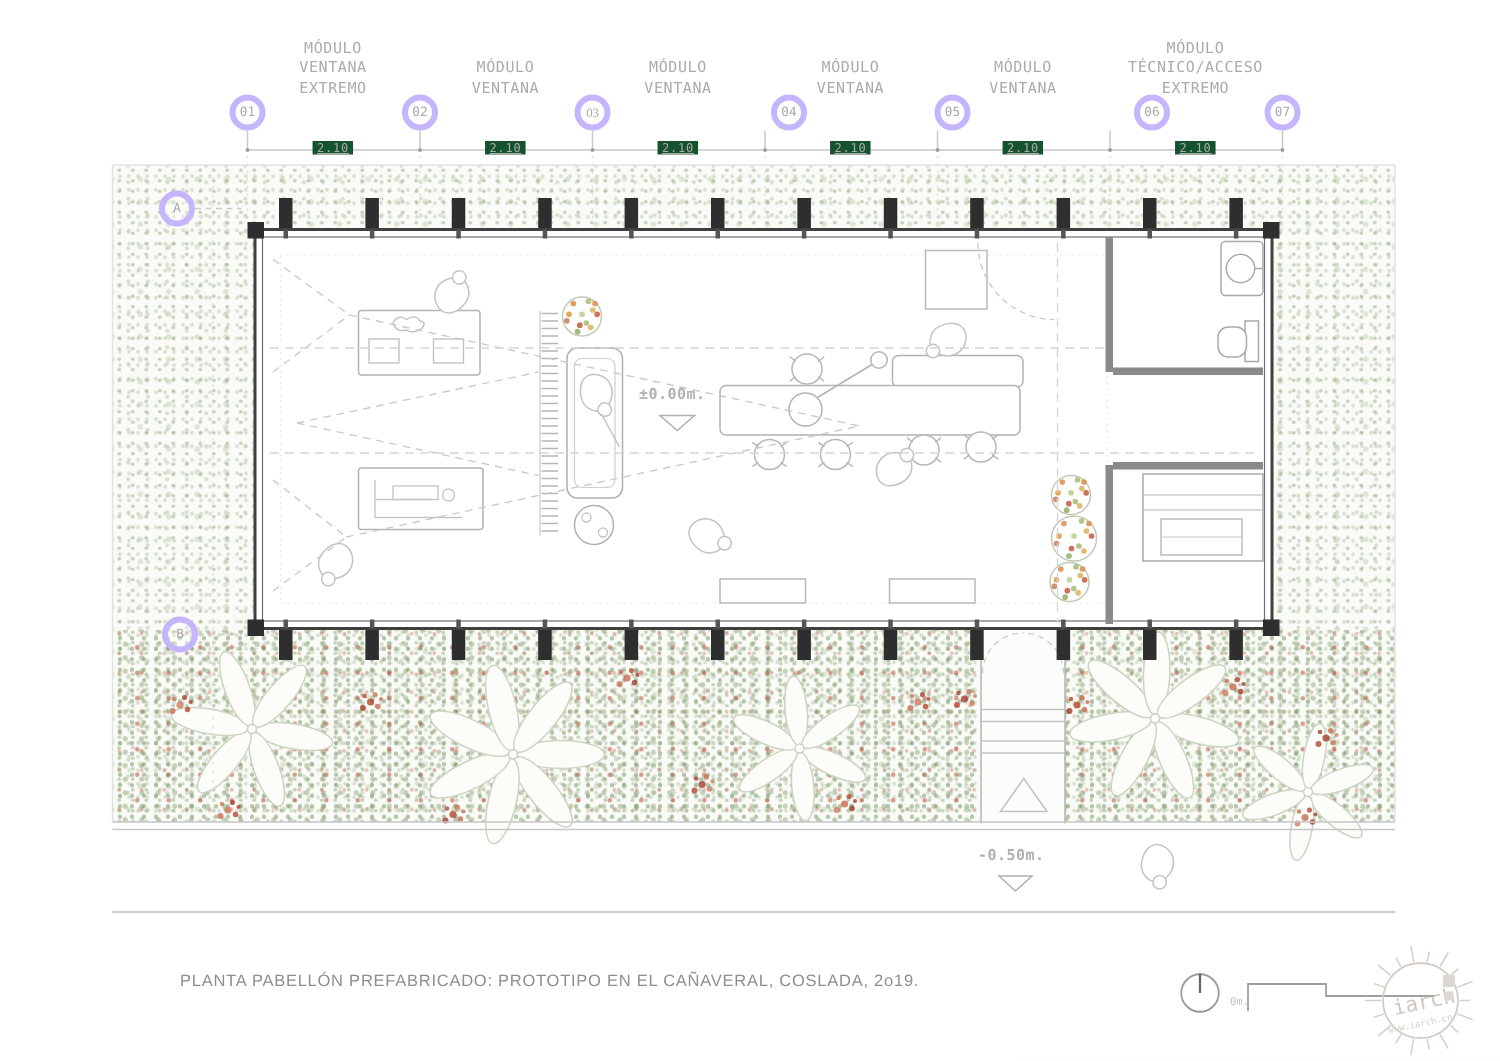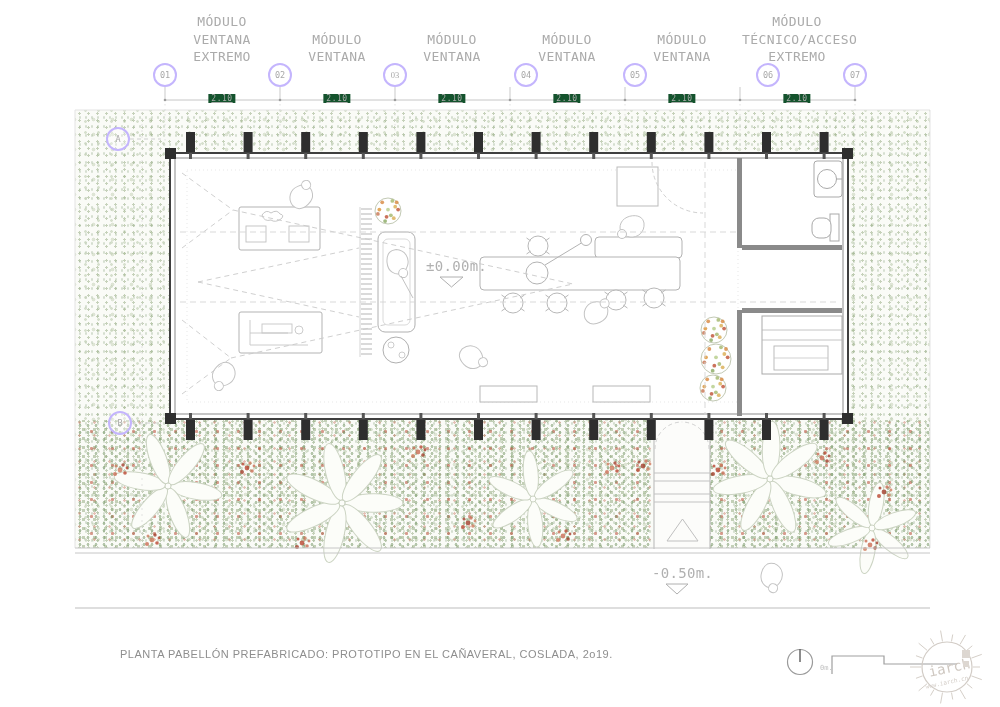--- a/index.html
+++ b/index.html
@@ -18,27 +18,27 @@
   .garden-south{position:absolute;left:75px;top:420px;width:855px;height:128px;
     background-image:
       radial-gradient(circle, rgba(110,145,95,.5) 1.2px, transparent 1.7px),
       radial-gradient(circle, rgba(185,75,55,.55) 1.3px, transparent 1.8px),
       radial-gradient(circle, rgba(200,110,90,.42) 1px, transparent 1.5px),
       radial-gradient(circle, rgba(140,165,120,.5) 1.5px, transparent 2px);
     background-size:8px 7px,21px 17px,15px 13px,11px 9px;
     background-position:1px 2px,6px 3px,12px 9px,3px 5px;}
   svg.overlay{position:absolute;left:0;top:0;}
   .lbl{position:absolute;color:#ababab;}
-  .mod-label{width:110px;font-size:13px;line-height:1.35;letter-spacing:.4px;text-align:center;
+  .mod-label{width:110px;font-size:10px;line-height:1.35;letter-spacing:.4px;text-align:center;
              white-space:pre-line;display:flex;flex-direction:column;justify-content:flex-end;height:30px;}
-  .bubble{width:24px;height:24px;border:2px solid #c4b5fd;border-radius:50%;
+  .bubble{width:24px;height:24px;border:4px solid #c4b5fd;border-radius:50%;
           display:flex;align-items:center;justify-content:center;font-size:8.5px;
           color:#a8a8a8;background:rgba(255,255,255,.35);box-sizing:border-box;}
   .dim{font-size:8px;letter-spacing:.5px;background:#14532d;padding:0 3px;transform:translateX(-50%);text-decoration:underline;}
-  .level{font-size:14px;letter-spacing:.3px;color:#b0b0b0;}
+  .level{font-size:10px;letter-spacing:.3px;color:#b0b0b0;font-weight:bold;}
   .title{font-family:"Liberation Sans", sans-serif;font-size:11px;letter-spacing:.5px;color:#8e8e8e;}
   .scale0{font-size:7px;color:#c2c2c2;}
 </style>
 </head>
 <body>
 
 <div class="canvas">
 
   <div class="garden"></div>
   <div class="garden-south"></div>

